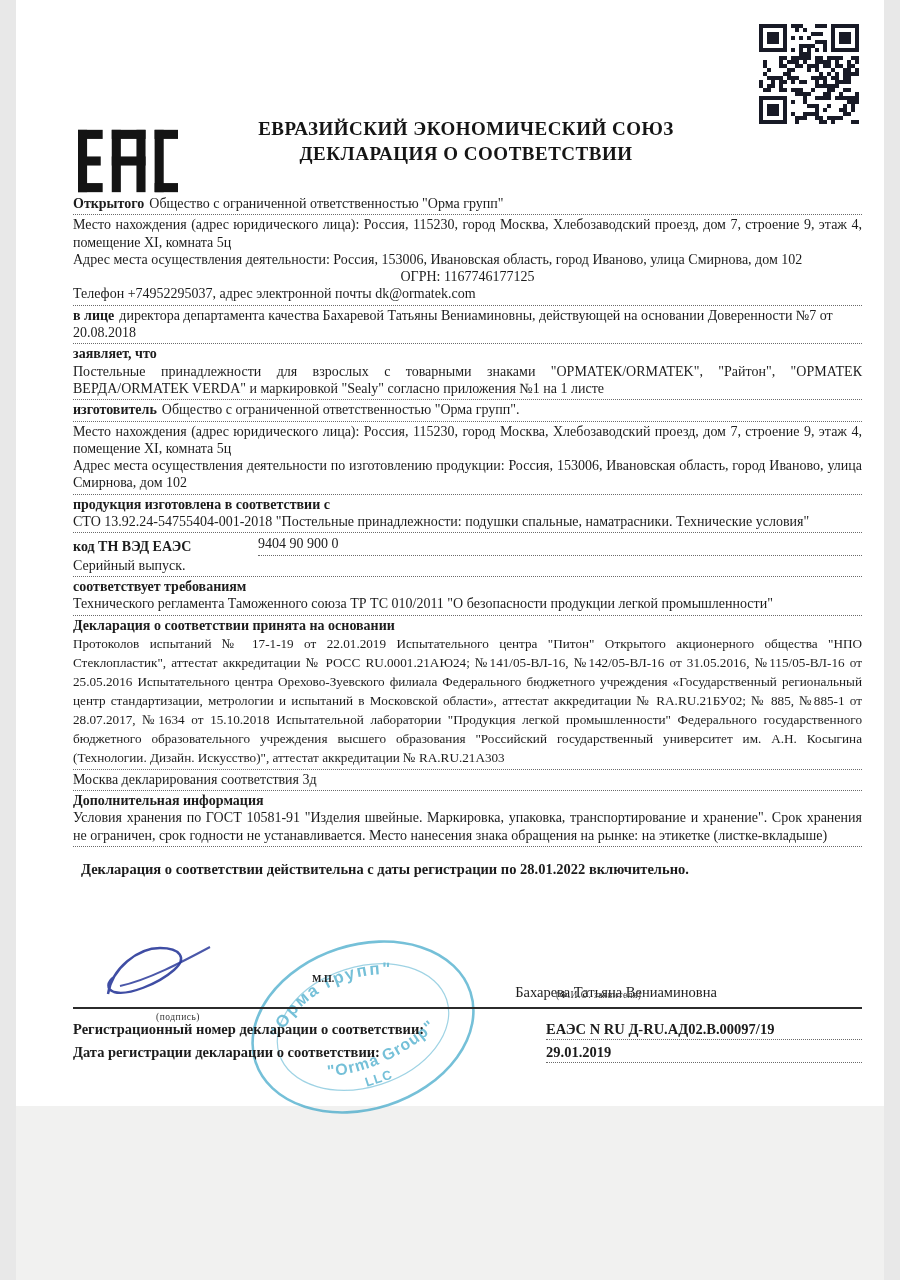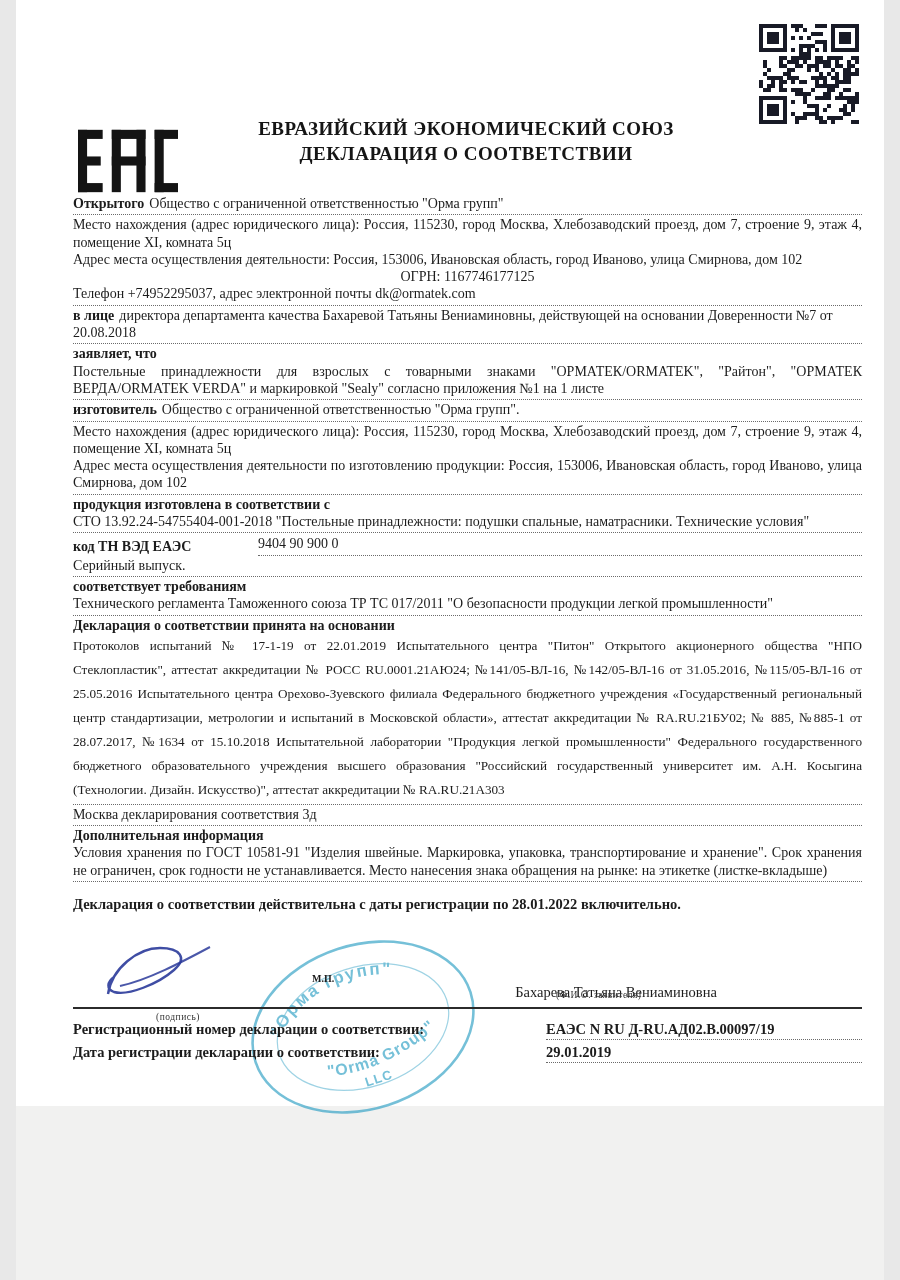--- a/index.html
+++ b/index.html
@@ -12,25 +12,25 @@
   .scan-shade { position:absolute; left:0; top:1106px; width:900px; height:174px;
     background:#f1f1f0; }
   
   .eac-logo { position:absolute; left:62px; top:112px; }
   .qr { position:absolute; left:741px; top:24px; }
   .title-block { position:absolute; left:150px; top:116px; width:600px; text-align:center;
     font-weight:bold; font-size:19px; line-height:25px; letter-spacing:0.5px; color:#151515; }
   
   .doc-body { position:absolute; left:57px; top:194px; width:789px; font-size:14px; line-height:17.3px; }
   .row { border-bottom:1px dotted #6a6a6a; padding:1px 0 2px 0; }
-  .row.noline { border-bottom:none; }
+  .row.noline { border-bottom:none;margin-left:8px; }
   .lbl { font-weight:bold; margin-right:5px; }
   .hlbl { font-weight:bold; }
   .just { text-align:justify; }
-  .small-par { font-size:13.2px; line-height:24px; text-align:justify; }
+  .small-par { font-size:13.2px; line-height:19px; text-align:justify; }
   .code-row { display:flex; border-bottom:none; padding:2px 0 0 0;align-items:flex-end; }
   .code-label { font-weight:bold; width:185px; flex:none; }
   .code-value { flex:1; border-bottom:1px dotted #6a6a6a; padding-bottom:2px; }
   .validity { font-weight:bold; margin-top:13px; font-size:14.5px; }
   
   .sig-line { position:absolute; left:57px; top:1007px; width:789px; border-top:2px solid #2b2b2b; }
   .sig-small { position:absolute; font-size:9.5px; color:#333; letter-spacing:0.5px; }
   .mp-label { position:absolute; left:296px; top:973px; font-weight:bold; font-size:10px; }
   .fio-name { position:absolute; left:450px; top:984px; width:300px; text-align:center; font-size:14.5px; }
   .sig-ink { position:absolute; left:82px; top:938px; }
@@ -400,21 +400,21 @@
     </div>
     <div class="code-row">
       <div class="code-label">код ТН ВЭД ЕАЭС</div>
       <div class="code-value">9404 90 900 0</div>
     </div>
     <div class="row">
       <span>Серийный выпуск.</span>
     </div>
     <div class="row">
       <div class="hlbl">соответствует требованиям</div>
-      <div class="just">Технического регламента Таможенного союза ТР ТС 017/2011 "О безопасности продукции легкой промышленности"</div>
+      <div class="just">Технического регламента Таможенного союза ТР ТС 010/2011 "О безопасности продукции легкой промышленности"</div>
     </div>
     <div class="row">
       <div class="hlbl">Декларация о соответствии принята на основании</div>
       <div class="small-par">Протоколов испытаний № 17-1-19 от 22.01.2019 Испытательного центра "Питон" Открытого акционерного общества "НПО Стеклопластик", аттестат аккредитации № РОСС RU.0001.21АЮ24; №141/05-ВЛ-16, №142/05-ВЛ-16 от 31.05.2016, №115/05-ВЛ-16 от 25.05.2016 Испытательного центра Орехово-Зуевского филиала Федерального бюджетного учреждения «Государственный региональный центр стандартизации, метрологии и испытаний в Московской области», аттестат аккредитации № RA.RU.21БУ02; № 885, №885-1 от 28.07.2017, №1634 от 15.10.2018 Испытательной лаборатории "Продукция легкой промышленности" Федерального государственного бюджетного образовательного учреждения высшего образования "Российский государственный университет им. А.Н. Косыгина (Технологии. Дизайн. Искусство)", аттестат аккредитации № RA.RU.21А303</div>
     </div>
     <div class="row">
       <span>Москва декларирования соответствия 3д</span>
     </div>
     <div class="row">
       <div class="hlbl">Дополнительная информация</div>

